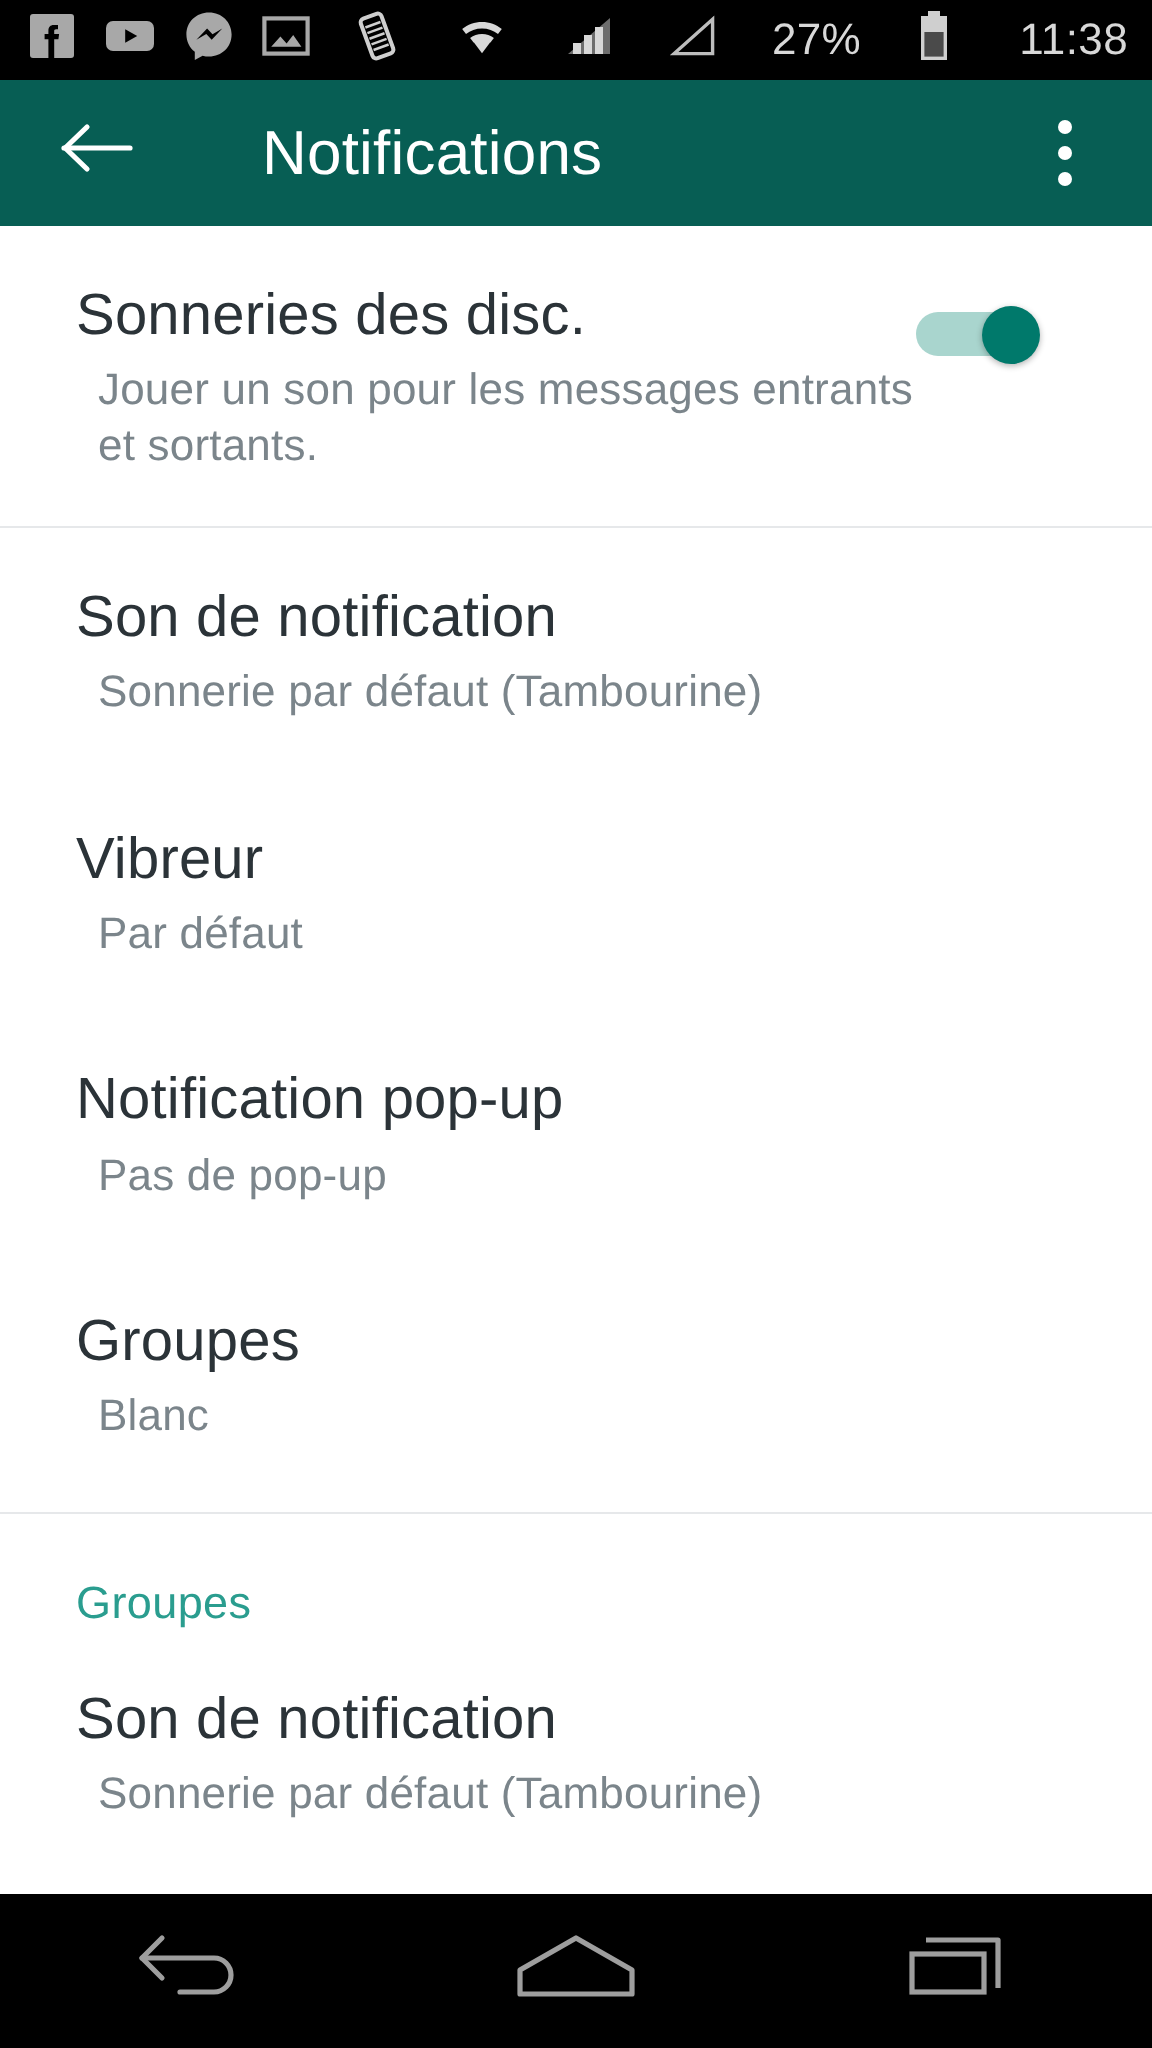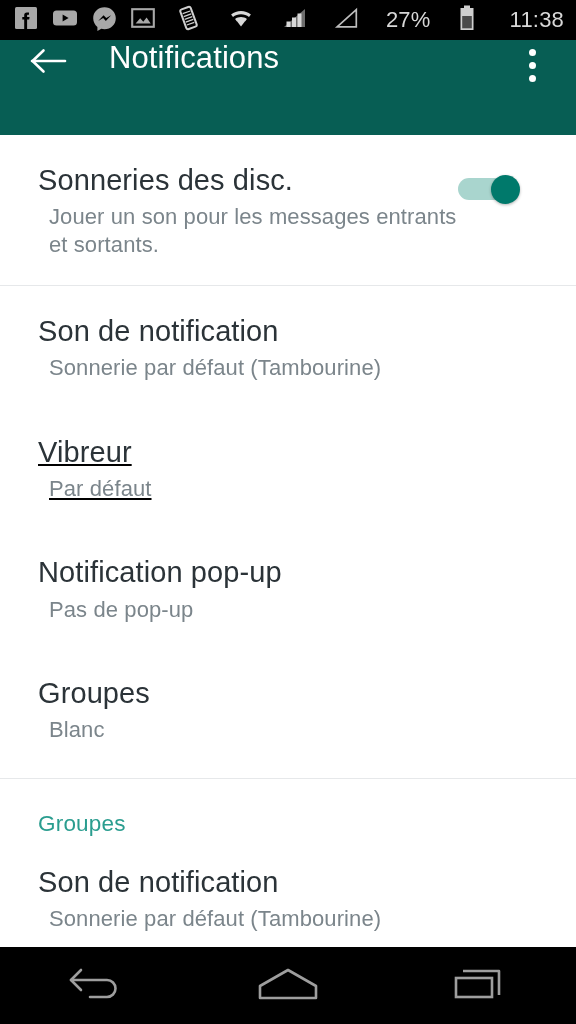--- a/index.html
+++ b/index.html
@@ -29,25 +29,26 @@
   .sicon { display:block; }
   .status-text {
     color:#d8d8d8; font-size:22px; letter-spacing:0.2px;
     font-family:"Liberation Sans", sans-serif; line-height:1;
   }
   .battery-pct { margin-right:1px; }
   .clock { margin-left:8px; }
 
   
   .app-bar {
-    height:95px;
+    height:73px;
     background:#075e54;
-    display:flex; 
+    display:flex; align-items:center;
     padding:0 22px 0 26px;
     flex:0 0 auto;
+    gap:22px;
   }
   .back-btn {
     width:46px; height:46px;
     display:flex; align-items:center; justify-content:center;
     cursor:pointer;
   }
   .app-title {
     color:#ffffff;
     font-size:31px;
     margin-left:37px;
@@ -271,21 +272,21 @@
     <div class="divider"></div>
 
 
     <div class="pref-row row-item" style="padding-top:28px;">
       <div class="pref-text">
         <div class="pref-title">Son de notification</div>
         <div class="pref-sub">Sonnerie par défaut (Tambourine)</div>
       </div>
     </div>
 
-    <div class="pref-row row-item" style="padding-top:49px;text-decoration:underline;">
+    <div class="pref-row row-item" style="padding-top:49px;">
       <div class="pref-text">
         <div class="pref-title">Vibreur</div>
         <div class="pref-sub">Par défaut</div>
       </div>
     </div>
 
     <div class="pref-row row-item" style="padding-top:48px;">
       <div class="pref-text">
         <div class="pref-title">Notification pop-up</div>
         <div class="pref-sub">Pas de pop-up</div>

